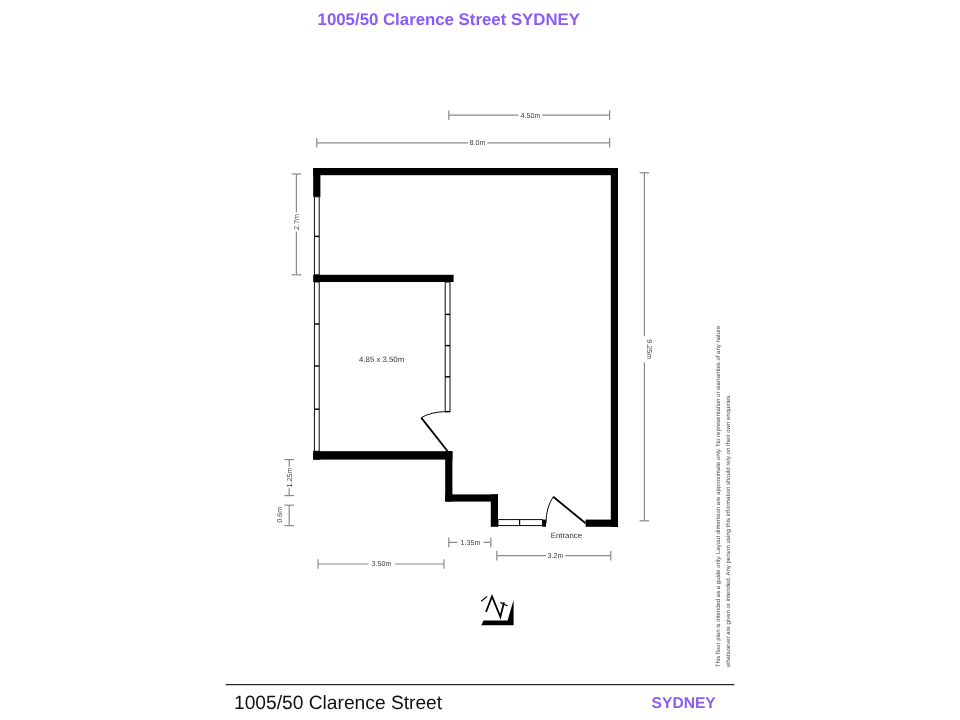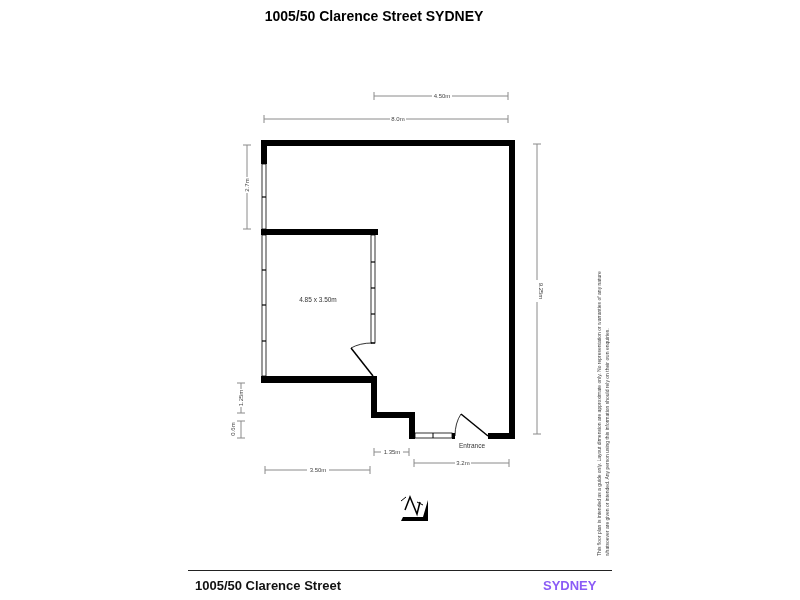--- a/index.html
+++ b/index.html
@@ -1,20 +1,20 @@
 <!DOCTYPE html>
 <html><head>
   <meta charset="utf-8">
   <style>
     html, body { margin: 0; padding: 0; background: #ffffff; }
     body { width: 800px; height: 600px; position: relative; overflow: hidden; font-family: "Liberation Sans", sans-serif; }
-    .title { position: absolute; top: 8px; left: 0; width: 748px; text-align: center; font-size: 14px; font-weight: bold; color: #000000; }
+    .title { position: absolute; top: 8px; left: 0; width: 748px; text-align: center; font-size: 14px; font-weight: bold; color: #8b5cf6; }
     .plan { position: absolute; left: 0; top: 0; }
     .footer-rule { position: absolute; left: 188px; top: 570px; width: 424px; height: 1px; background: #222; }
-    .footer-left { position: absolute; left: 195px; top: 578px; font-size: 13px; font-weight: bold; color: #111; }
+    .footer-left { position: absolute; left: 195px; top: 578px; font-size: 16px; font-weight: normal; color: #111; }
     .footer-right { position: absolute; left: 543px; top: 578px; font-size: 13px; font-weight: bold; color: #8b5cf6; }
     .disclaimer { position: absolute; left: 595px; top: 556px; transform-origin: 0 0; transform: rotate(-90deg); width: 300px; font-size: 5px; line-height: 8px; color: #444; }
     .dim-text { font-family: "Liberation Sans", sans-serif; font-size: 6px; fill: #444; }
     .room-text { font-family: "Liberation Sans", sans-serif; font-size: 6.5px; fill: #333; }
     .entrance-text { font-family: "Liberation Sans", sans-serif; font-size: 6.5px; fill: #333; }
   </style>
 </head>
 <body>
 
 <div class="title">1005/50 Clarence Street SYDNEY</div>

